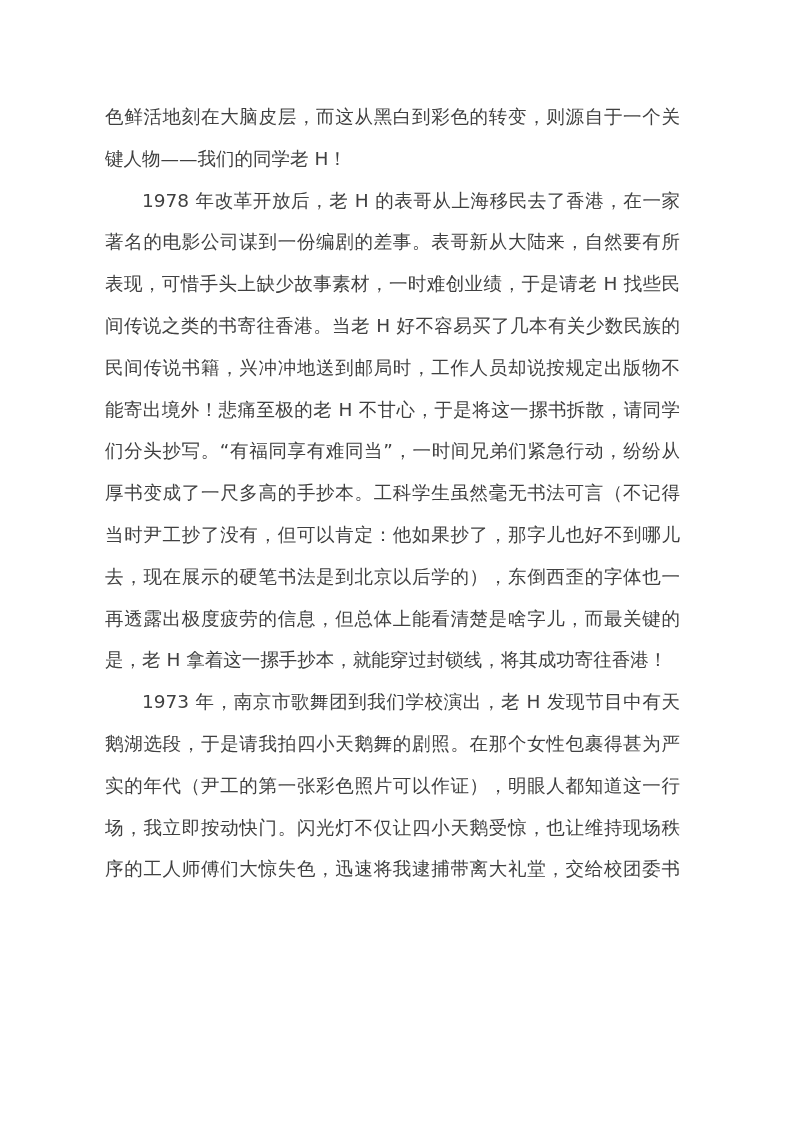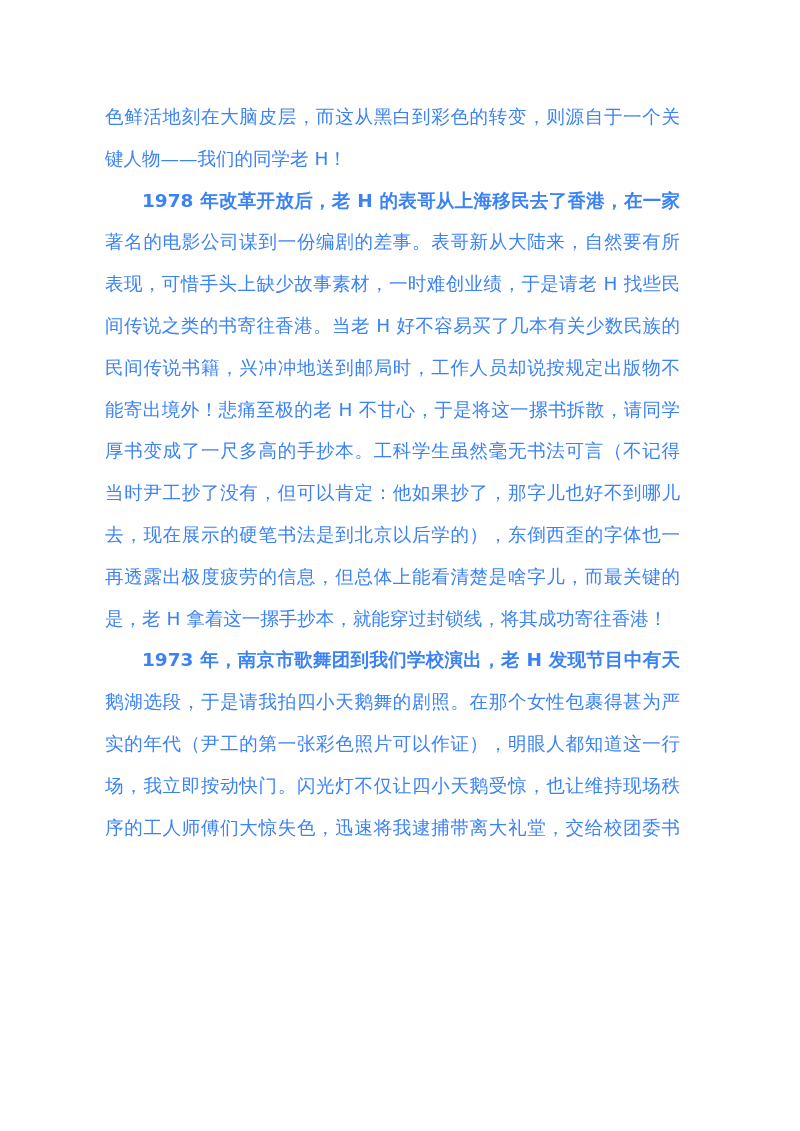--- a/index.html
+++ b/index.html
@@ -15,58 +15,58 @@
     overflow: hidden;
   }
   .text-block {
     position: absolute;
     top: 96px;
     left: 105px;
     width: 575px;
     font-family: "DejaVu Sans", sans-serif;
     font-size: 18.5px;
     line-height: 41.8px;
-    color: #3b82f6;
+    color: #404040;
     letter-spacing: 0;
   }
   .paragraph {
     margin: 0;
     padding: 0;
   }
   .line {
     text-align: justify;
     text-align-last: justify;
     white-space: normal;
   }
   .line.para-end {
     text-align-last: left;
   }
   .line.indent {
     text-indent: 2em;
-    font-weight: bold;
   }
 </style>
 </head>
 <body>
 
 <div class="page">
   <div class="text-block">
 
     <div class="paragraph">
       <div class="line">色鲜活地刻在大脑皮层，而这从黑白到彩色的转变，则源自于一个关</div>
       <div class="line para-end">键人物——我们的同学老 H！</div>
     </div>
 
     <div class="paragraph">
       <div class="line indent">1978 年改革开放后，老 H 的表哥从上海移民去了香港，在一家</div>
       <div class="line">著名的电影公司谋到一份编剧的差事。表哥新从大陆来，自然要有所</div>
       <div class="line">表现，可惜手头上缺少故事素材，一时难创业绩，于是请老 H 找些民</div>
       <div class="line">间传说之类的书寄往香港。当老 H 好不容易买了几本有关少数民族的</div>
       <div class="line">民间传说书籍，兴冲冲地送到邮局时，工作人员却说按规定出版物不</div>
       <div class="line">能寄出境外！悲痛至极的老 H 不甘心，于是将这一摞书拆散，请同学</div>
+      <div class="line">们分头抄写。“有福同享有难同当”，一时间兄弟们紧急行动，纷纷从</div>
       <div class="line">厚书变成了一尺多高的手抄本。工科学生虽然毫无书法可言（不记得</div>
       <div class="line">当时尹工抄了没有，但可以肯定：他如果抄了，那字儿也好不到哪儿</div>
       <div class="line">去，现在展示的硬笔书法是到北京以后学的），东倒西歪的字体也一</div>
       <div class="line">再透露出极度疲劳的信息，但总体上能看清楚是啥字儿，而最关键的</div>
       <div class="line para-end">是，老 H 拿着这一摞手抄本，就能穿过封锁线，将其成功寄往香港！</div>
     </div>
 
     <div class="paragraph">
       <div class="line indent">1973 年，南京市歌舞团到我们学校演出，老 H 发现节目中有天</div>
       <div class="line">鹅湖选段，于是请我拍四小天鹅舞的剧照。在那个女性包裹得甚为严</div>

